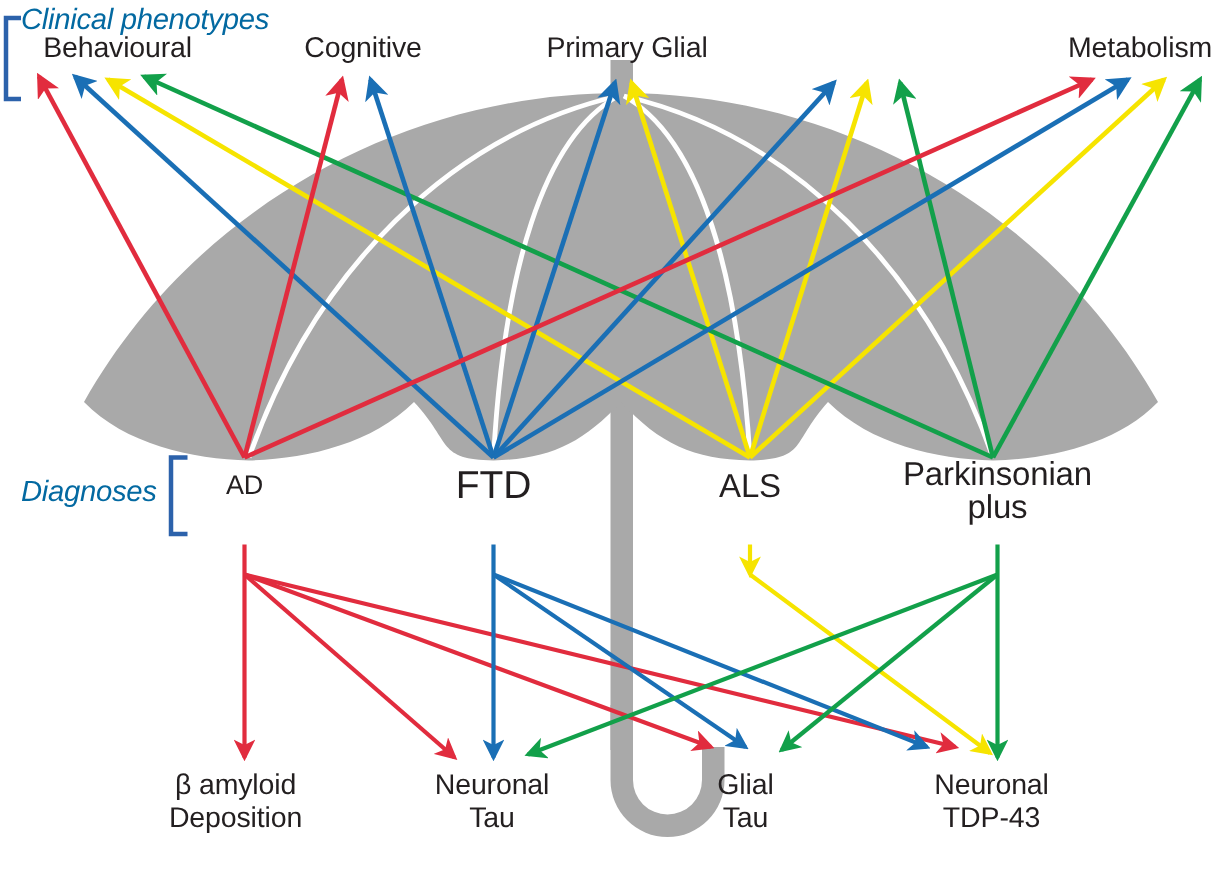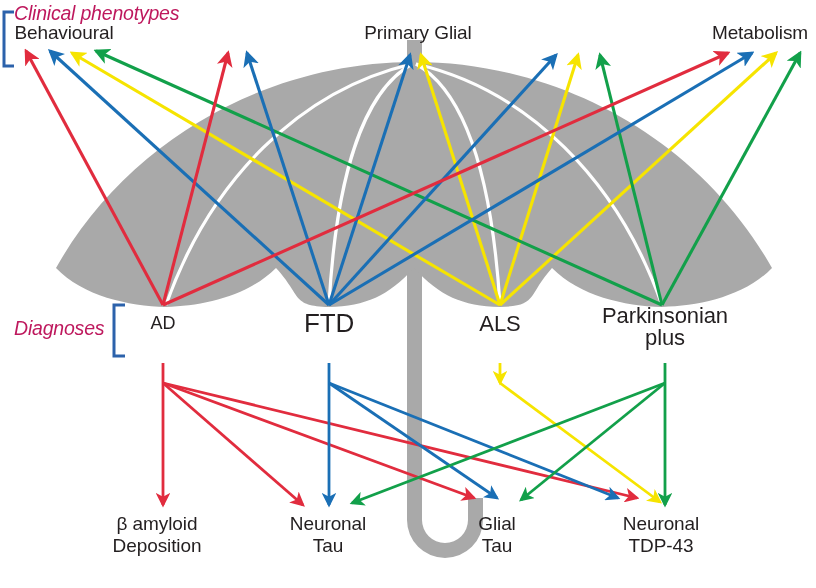--- a/index.html
+++ b/index.html
@@ -18,21 +18,21 @@
     color:#231f20;
     font-size:19px;
     line-height:21px;
     text-align:center;
     white-space:pre;
     letter-spacing:-0.1px;
   }
   .lbl.two{line-height:22px;}
   .section-title{
     position:absolute;
-    color:#be185d;
+    color:#0369a1;
     font-style:italic;
     font-size:19.5px;
     white-space:nowrap;
     letter-spacing:-0.2px;
   }
 </style>
 </head>
 <body>
 
 <div id="stage">
@@ -139,21 +139,22 @@
     <g stroke="#2c62ab" stroke-width="3" fill="none">
       <path d="M 14 12 L 4 12 L 4 66 L 14 66"></path>
       <path d="M 125 305 L 114 305 L 114 356 L 125 356"></path>
     </g>
   </svg>
 
   <div class="section-title" style="left:14px;top:2px;">Clinical phenotypes</div>
 
   <div class="section-title" style="left:14px;top:317px;">Diagnoses</div>
 
-  <div class="lbl" style="left:0px;top:22px;width:128px;">Behavioural</div>
+  <div class="lbl" style="left:0px;top:22px;width:128px;text-align:right;">Behavioural</div>
+  <div class="lbl" style="left:182px;top:22px;width:120px;">Cognitive</div>
   <div class="lbl" style="left:343px;top:22px;width:150px;">Primary Glial</div>
   <div class="lbl" style="left:700px;top:22px;width:120px;">Metabolism</div>
 
   <div class="lbl" style="left:113px;top:313px;width:100px;font-size:18px;">AD</div>
   <div class="lbl" style="left:279px;top:313px;width:100px;font-size:26px;">FTD</div>
   <div class="lbl two" style="left:583px;top:305px;width:164px;font-size:22px;">Parkinsonian
 plus</div>
   <div class="lbl" style="left:450px;top:313px;width:100px;font-size:22px;">ALS</div>
 
   <div class="lbl two" style="left:80px;top:513px;width:154px;">β amyloid

